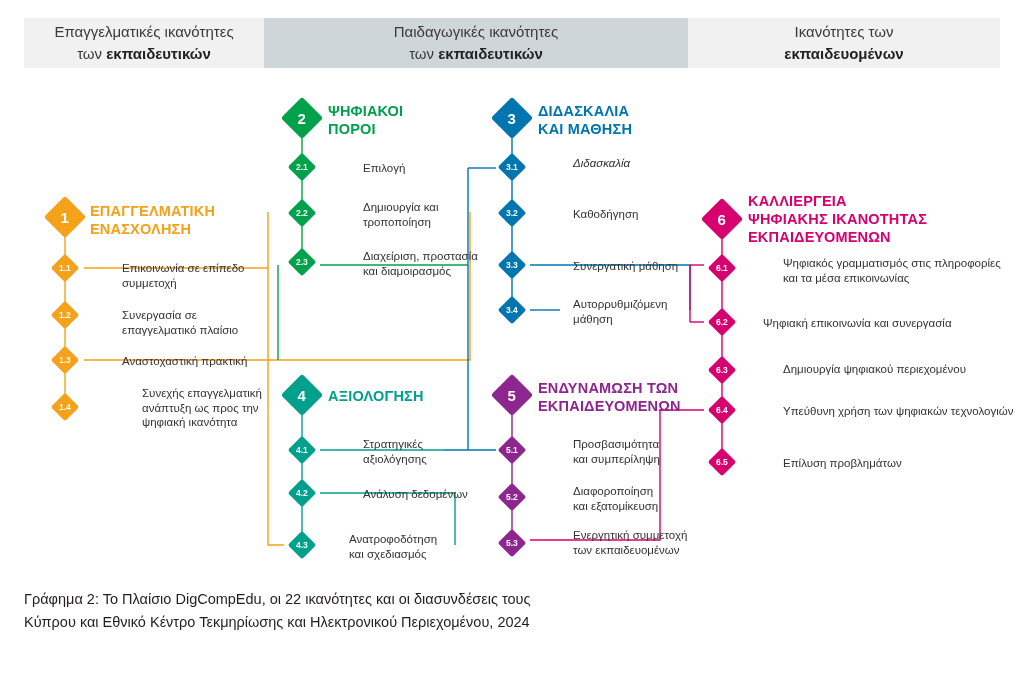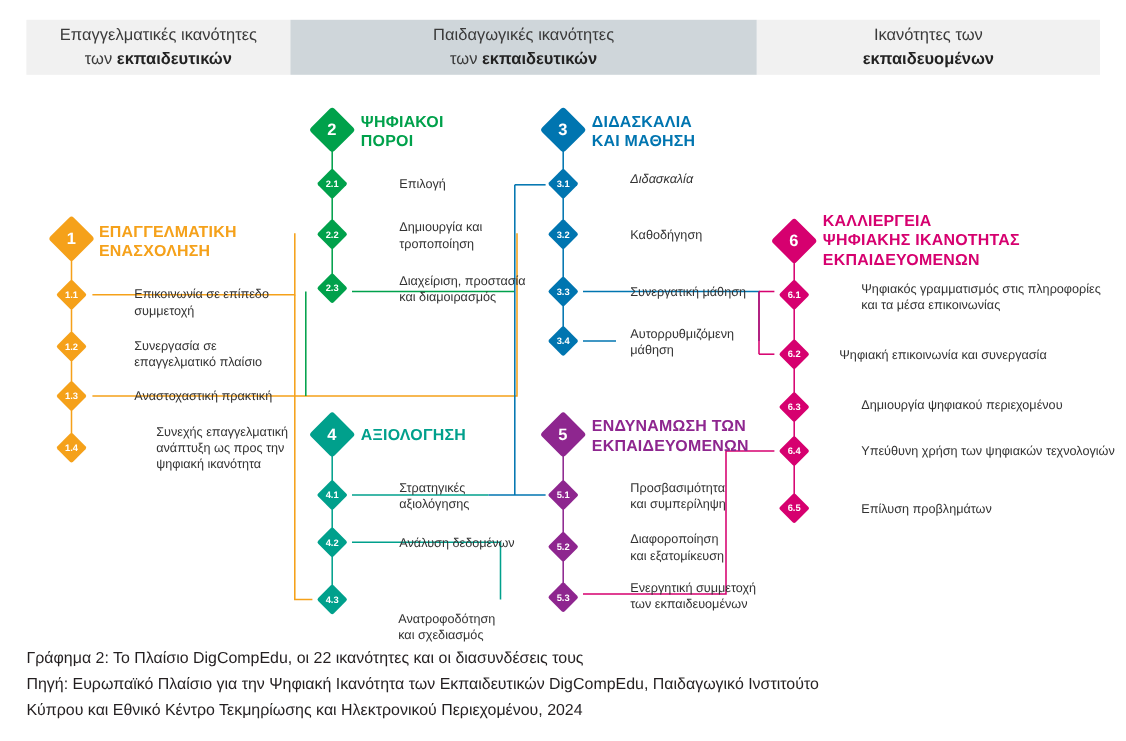--- a/index.html
+++ b/index.html
@@ -229,21 +229,21 @@
   <div class="dia small" style="left:292px;top:483px;background:#00a08c;">
     <span>4.2</span>
     </div>
   <div class="sub-label" style="left:327px;top:487px;width:160px;">
     <div>Ανάλυση δεδομένων</div>
   </div>
 
   <div class="dia small" style="left:292px;top:535px;background:#00a08c;">
     <span>4.3</span>
     </div>
-  <div class="sub-label" style="left:326px;top:532px;width:160px;margin-top:24px;">
+  <div class="sub-label" style="left:313px;top:532px;width:160px;">
     <div>Ανατροφοδότηση</div>
     <div>και σχεδιασμός</div>
   </div>
 
   <div class="dia big" style="left:497px;top:380px;background:#8e268f;">
     <span>5</span>
   </div>
   <div class="area-title" style="left:538px;top:379px;color:#8e268f;">
     <div>ΕΝΔΥΝΑΜΩΣΗ ΤΩΝ</div>
     <div>ΕΚΠΑΙΔΕΥΟΜΕΝΩΝ</div>
@@ -313,17 +313,16 @@
 
   <div class="dia small" style="left:712px;top:452px;background:#d6006f;">
     <span>6.5</span>
     </div>
   <div class="sub-label" style="left:747px;top:456px;width:260px;">
     <div>Επίλυση προβλημάτων</div>
   </div>
 
   <div id="caption">
     <div>Γράφημα 2: Το Πλαίσιο DigCompEdu, οι 22 ικανότητες και οι διασυνδέσεις τους</div>
-    <div>Πηγή: Ευρωπαϊκό Πλαίσιο για την Ψηφιακή Ικανότητα των Εκπαιδευτικών DigCompEdu, Παιδαγωγικό Ινστιτούτο</div>
     <div>Κύπρου και Εθνικό Κέντρο Τεκμηρίωσης και Ηλεκτρονικού Περιεχομένου, 2024</div>
   </div>
 
 </div>
 
 </body></html>

